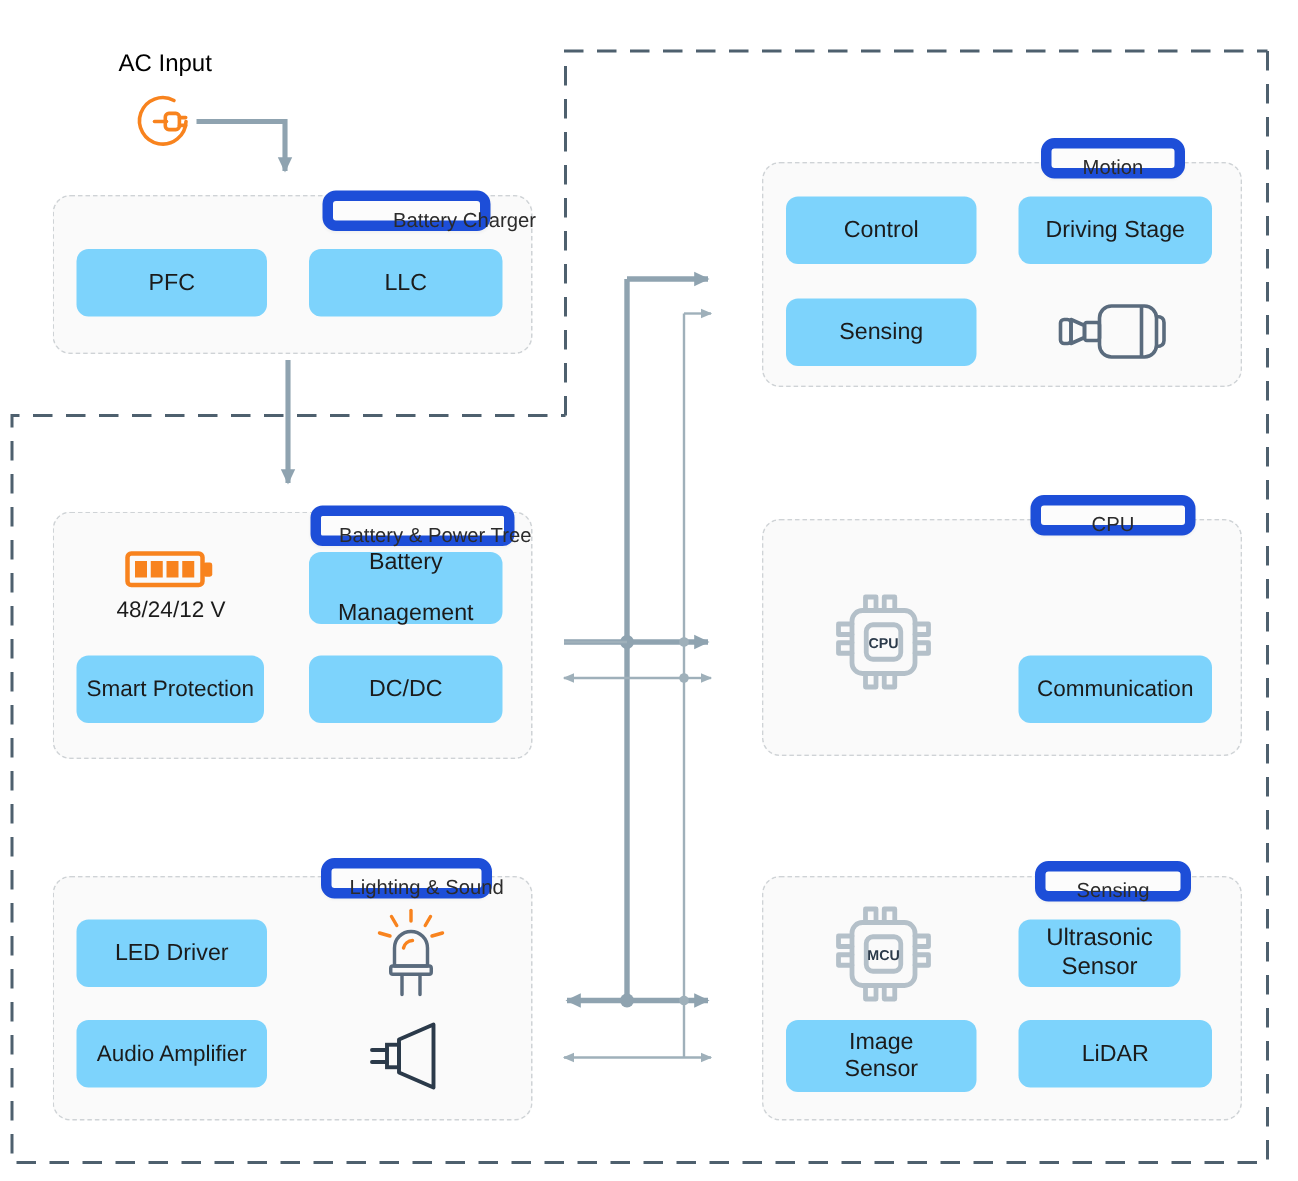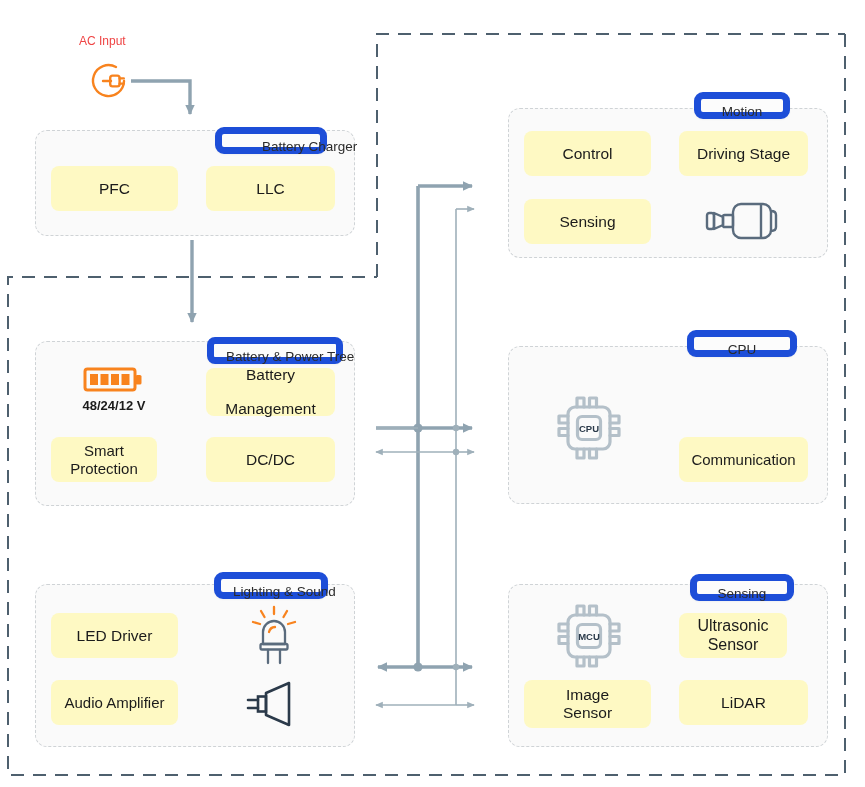--- a/index.html
+++ b/index.html
@@ -9,30 +9,30 @@
 
   
   .panel{position:absolute;box-sizing:border-box;border:1.5px dashed #cfd3d6;
          border-radius:12px;background:#fafafa;}
   .panel-chip{position:absolute;box-sizing:border-box;background:#fcfcfc;
         border:7px solid #1d4ed8;border-radius:9px;height:27px;line-height:25px;
         padding:0 12px;font-size:13.5px;color:#2b2b2b;white-space:nowrap;
         text-align:center;box-shadow:0 1px 2px rgba(0,0,0,.04);}
 
   
-  .blk{position:absolute;box-sizing:border-box;background:#fef9c3;border-radius:8px;
+  .blk{position:absolute;box-sizing:border-box;background:#7dd3fc;border-radius:8px;
        display:flex;align-items:center;justify-content:center;text-align:center;
        font-size:15.5px;color:#1b1b1b;line-height:1.15;padding:2px 4px;}
   .blk.two{line-height:1.18;}
 
   
   .icn{position:absolute;display:flex;align-items:center;justify-content:center;}
-  .cap{position:absolute;font-size:13px;color:#1b1b1b;text-align:center;white-space:nowrap;font-weight:bold;}
-
-  .ttl{position:absolute;font-size:12px;color:#ef4444;white-space:nowrap;}
+  .cap{position:absolute;font-size:15px;color:#1b1b1b;text-align:center;white-space:nowrap;}
+
+  .ttl{position:absolute;font-size:16px;color:#000000;white-space:nowrap;}
 </style>
 </head>
 <body>
 
 <div id="canvas">
 
   <svg width="865" height="787" style="position:absolute;left:0;top:0;">
     <defs>
       <marker id="ah" markerWidth="9" markerHeight="9" refX="7.6" refY="4.5" orient="auto" markerUnits="userSpaceOnUse">
         <path d="M0,0.6 L8.4,4.5 L0,8.4 z" fill="#8fa3b0"></path>
@@ -135,21 +135,21 @@
       <rect x="31" y="11" width="8" height="11" fill="#F8831E"></rect>
       <rect x="41.5" y="11" width="8" height="11" fill="#F8831E"></rect>
     </svg>
   </div>
   <div class="cap" style="left:40px;top:398px;width:148px;">48/24/12 V</div>
 
   <div class="blk two" style="left:206px;top:368px;width:129px;height:48px;flex-direction:column;gap:15px;">
     <span>Battery</span>
     <span>Management</span>
   </div>
-  <div class="blk" style="left:51px;top:437px;width:106px;height:45px;font-size:15px;">Smart Protection</div>
+  <div class="blk" style="left:51px;top:437px;width:125px;height:45px;font-size:15px;">Smart Protection</div>
   <div class="blk" style="left:206px;top:437px;width:129px;height:45px;">DC/DC</div>
 
   <div class="panel" style="left:35px;top:584px;width:320px;height:163px;"></div>
   <div class="panel-chip" style="left:214px;top:572px;width:114px;">Lighting &amp; Sound</div>
 
   <div class="blk" style="left:51px;top:613px;width:127px;height:45px;">LED Driver</div>
   <div class="blk" style="left:51px;top:680px;width:127px;height:45px;font-size:15px;">Audio Amplifier</div>
 
   <div class="icn" style="left:245px;top:604px;width:58px;height:62px;">
     <svg width="58" height="62" viewBox="0 0 58 62">

